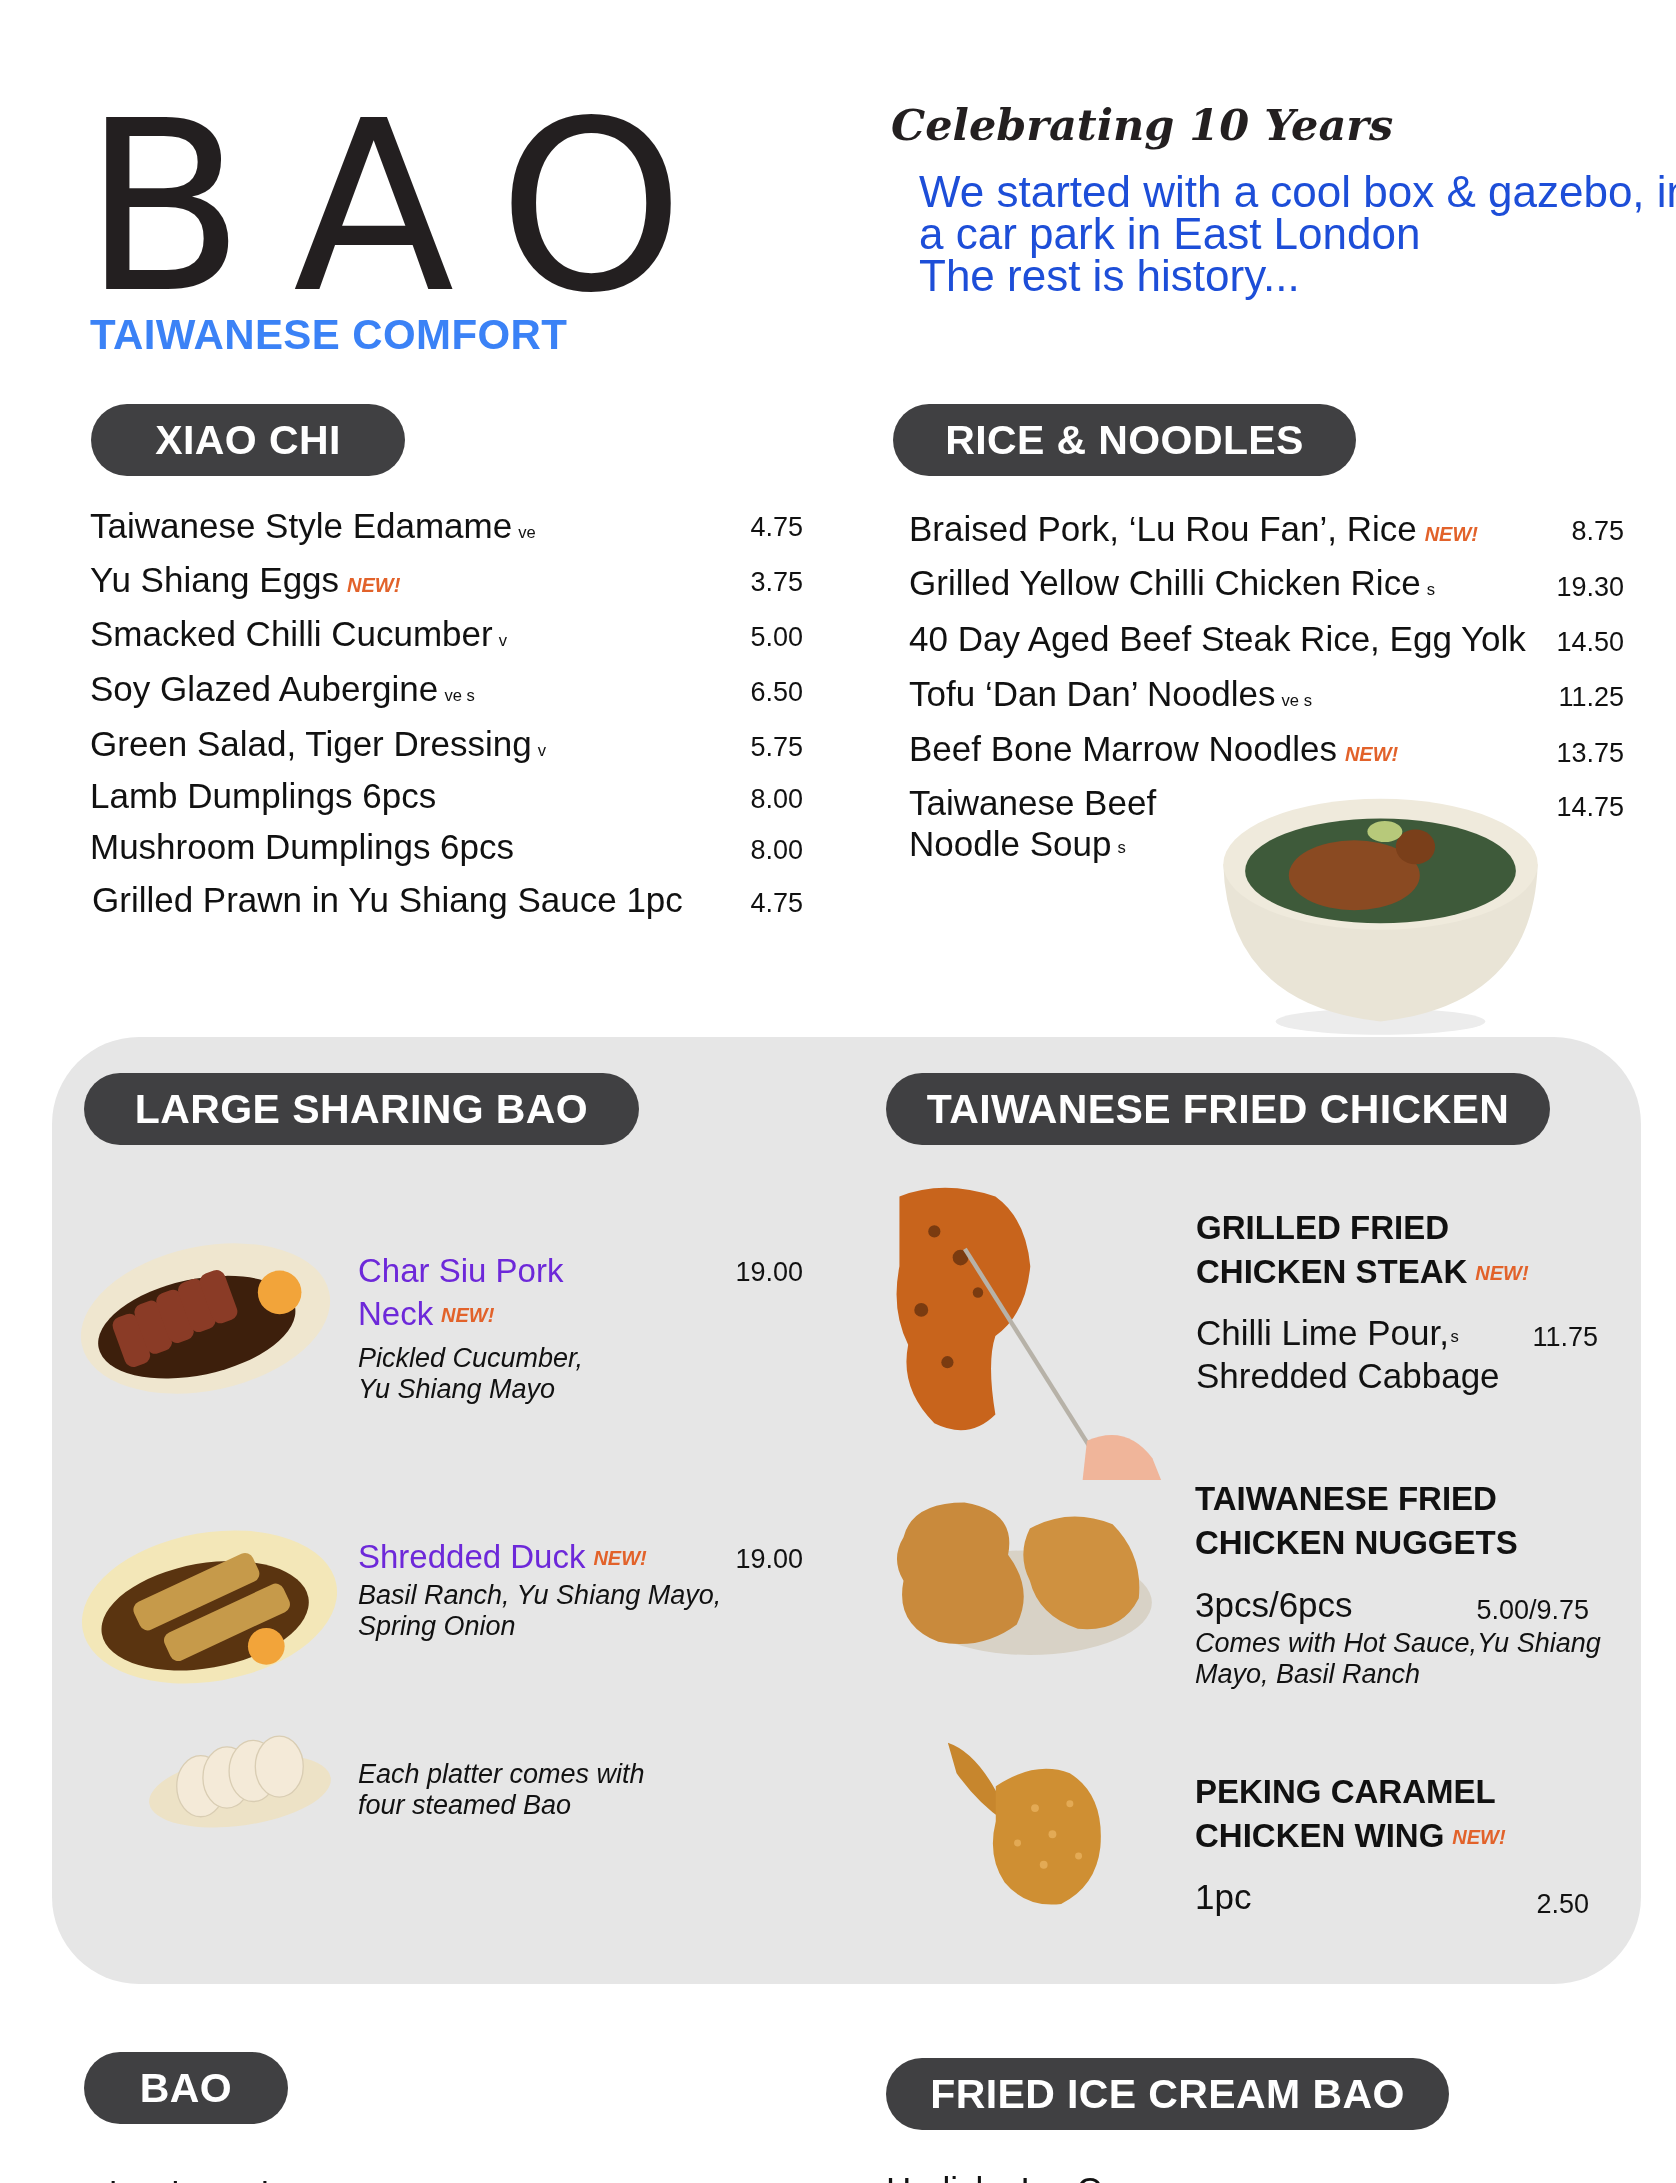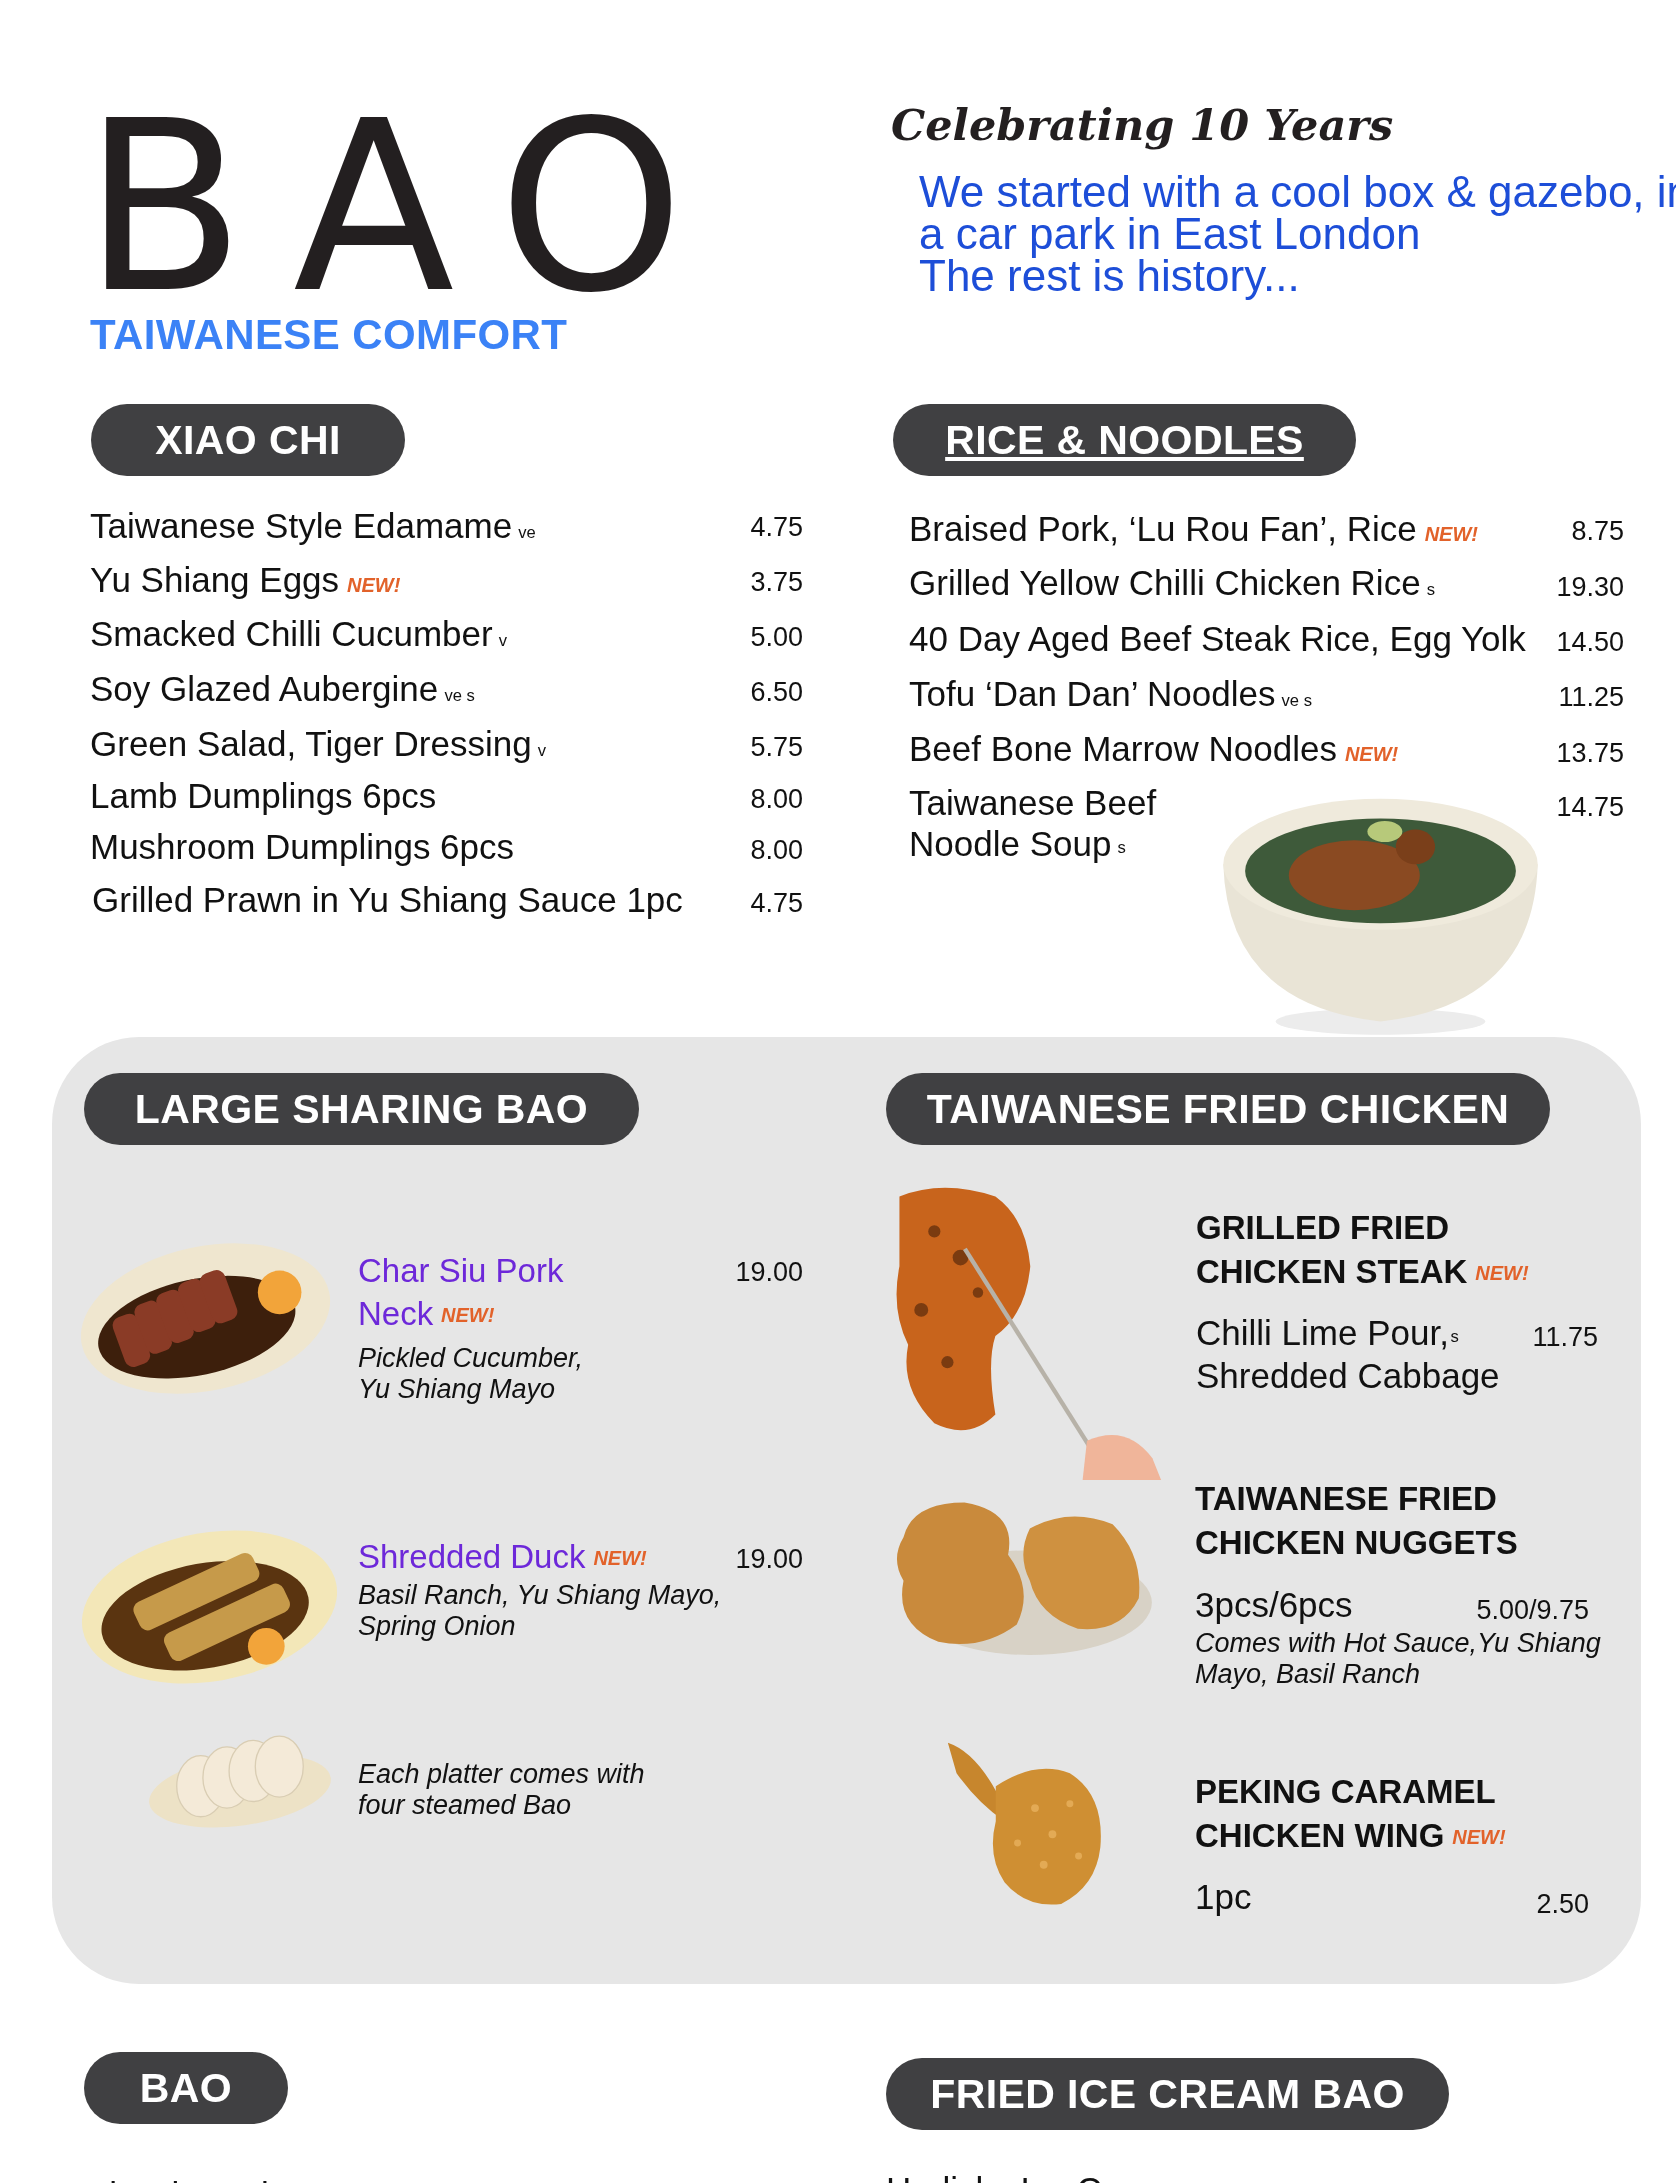--- a/index.html
+++ b/index.html
@@ -77,21 +77,21 @@
       <span class="name">Mushroom Dumplings 6pcs</span>
     </div>
   <div class="price" style="left:716px;top:835px;width:87px;">8.00</div>
 
   <div class="row" style="left:92px;top:880px;">
       <span class="name">Grilled Prawn in Yu Shiang Sauce 1pc</span>
     </div>
   <div class="price" style="left:716px;top:888px;width:87px;">4.75</div>
 </div>
 
-<div class="pill" style="left:893px;top:404px;width:463px;text-decoration:underline;">RICE &amp; NOODLES</div>
+<div class="pill" style="left:893px;top:404px;width:463px;">RICE &amp; NOODLES</div>
 
 <div>
   <div class="row" style="left:909px;top:509px;">
       <span class="name">Braised Pork, ‘Lu Rou Fan’, Rice</span>
       <span class="new">NEW!</span>
     </div>
   <div class="price" style="left:1537px;top:516px;width:87px;">8.75</div>
 
   <div class="row" style="left:909px;top:563px;">
       <span class="name">Grilled Yellow Chilli Chicken Rice</span>

